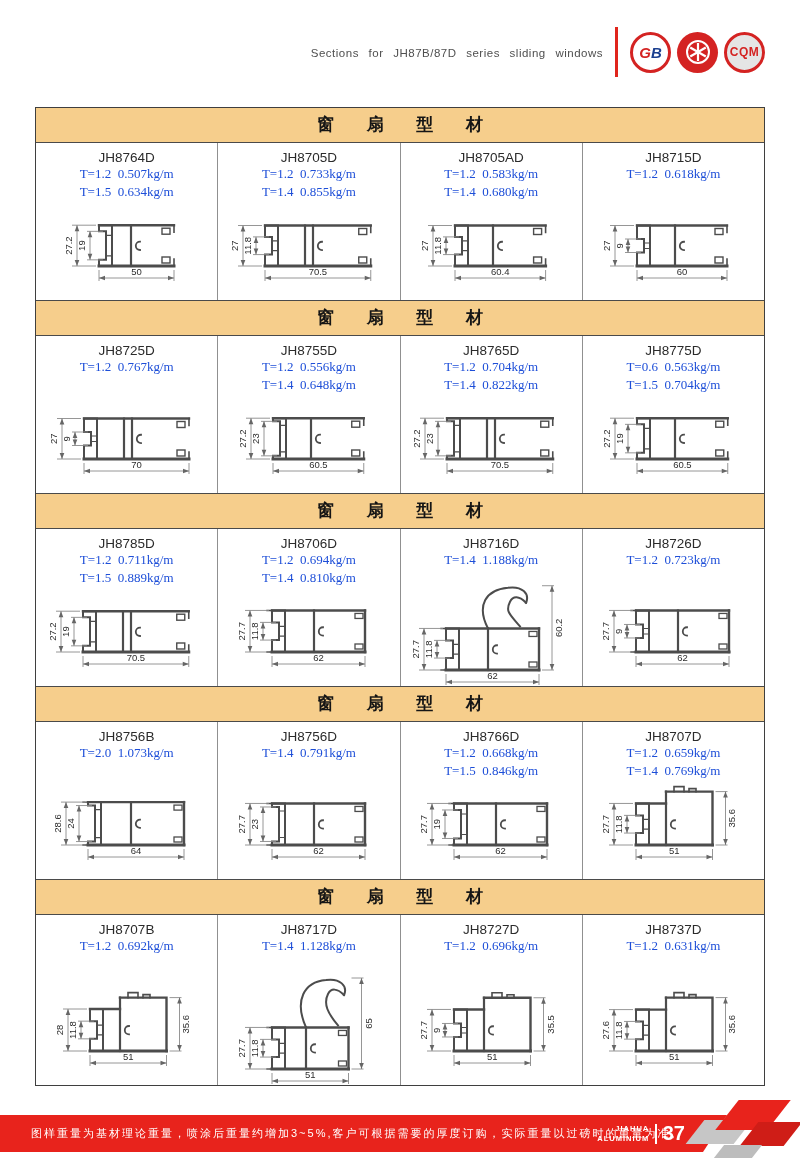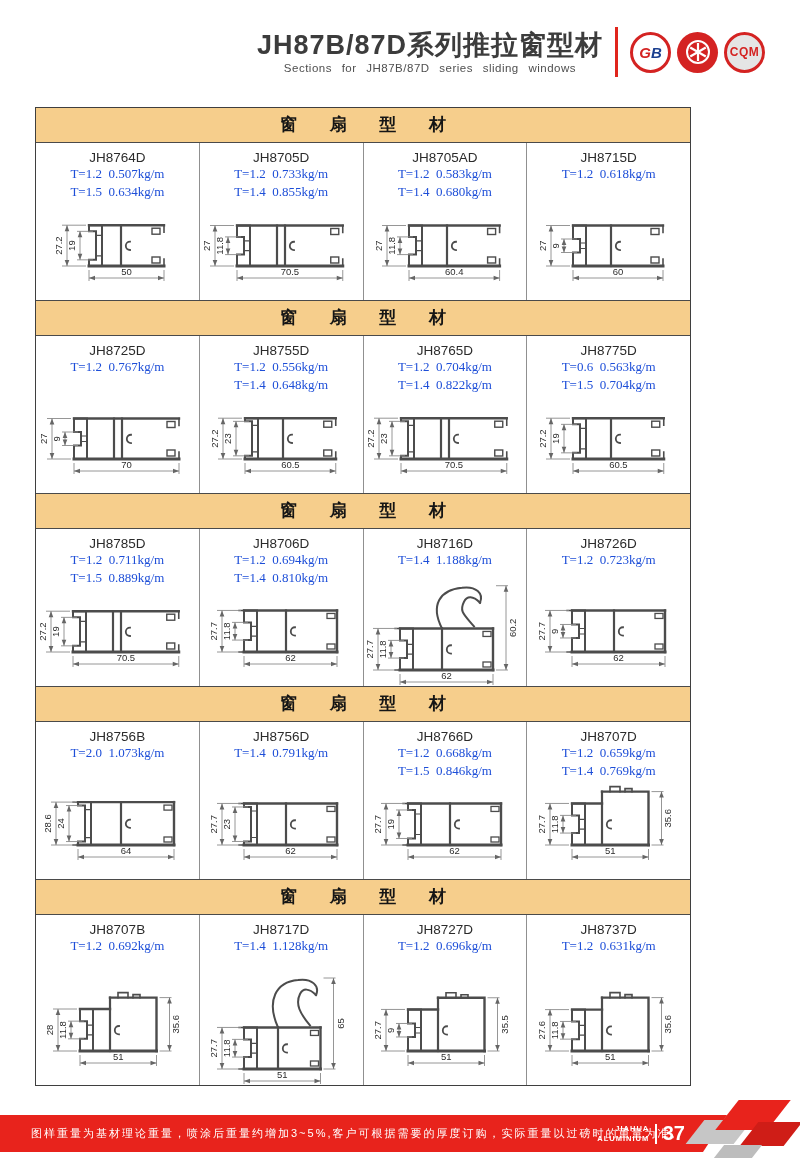--- a/index.html
+++ b/index.html
@@ -14,21 +14,21 @@
   .subtitle{font-size:11.5px;color:#4f4f4f;letter-spacing:.5px;word-spacing:6px;margin-top:2px;}
   .header-divider{width:3px;height:50px;background:#e0251c;}
   .logos{display:flex;gap:6px;align-items:center;}
   .logo{width:41px;height:41px;border-radius:50%;display:flex;align-items:center;justify-content:center;box-sizing:border-box;}
   .logo-gb{border:3px solid #d42322;background:#fff;font-style:italic;font-weight:bold;font-size:15px;}
   .logo-gb .g{color:#d42322;} .logo-gb .b{color:#1b3f8f;}
   .logo-seal{background:#d42322;}
   .logo-cqm{border:3px solid #d42322;background:#e5e5e5;color:#d42322;font-weight:bold;font-size:12px;letter-spacing:.5px;}
 
   
-  .catalog{position:absolute;top:107px;left:35px;width:656px;border:1px solid #3f3f3f;box-sizing:border-box;background:#fff;}
+  .catalog{position:absolute;top:107px;left:35px;width:730px;border:1px solid #3f3f3f;box-sizing:border-box;background:#fff;}
   .section-header{height:34px;line-height:34px;background:#f6ce8c;border-top:1px solid #4a4a4a;border-bottom:1px solid #4a4a4a;
                   text-align:center;font-size:17px;font-weight:bold;color:#151515;letter-spacing:14px;text-indent:14px;}
   .section:first-child .section-header{border-top:none;}
   .row{display:flex;height:157px;}
   .row.last{height:170px;}
   .cell{flex:1 1 0;position:relative;border-right:1px solid #909090;text-align:center;overflow:hidden;}
   .cell:last-child{border-right:none;}
   .code{font-size:13.5px;color:#2b2b2b;margin-top:7px;}
   .spec{font-size:13px;color:#1d4ed8;line-height:1.38;white-space:pre;font-family:Liberation Serif, serif;}
   .cell svg{position:absolute;bottom:0;left:50%;transform:translateX(-50%);}
@@ -49,21 +49,20 @@
   .pg3{left:64px;top:30px;width:44px;height:24px;background:#cf1d17;}
   .pg4{left:34px;top:53px;width:38px;height:13px;background:#bdbdbd;}
 </style>
 </head>
 <body>
 
 <div class="page">
 
   <header class="page-header">
     <div class="title-block">
-      <h1>JH87B/87D系列推拉窗型材</h1>
       <div class="subtitle">Sections for JH87B/87D series sliding windows</div>
     </div>
     <div class="header-divider"></div>
     <div class="logos">
       <div class="logo logo-gb">
         <span class="g">G</span>
           <span class="b">B</span>
       </div>
       <div class="logo logo-seal">
         <svg width="26" height="26" viewBox="0 0 26 26">

